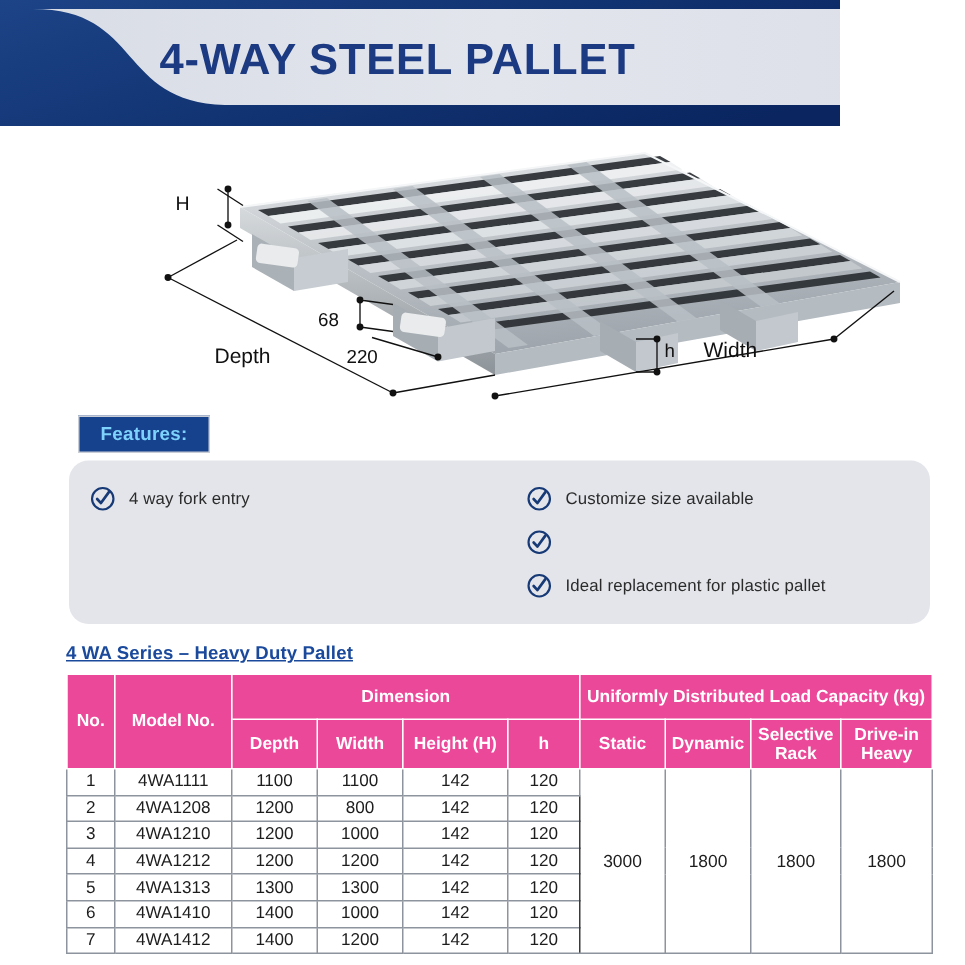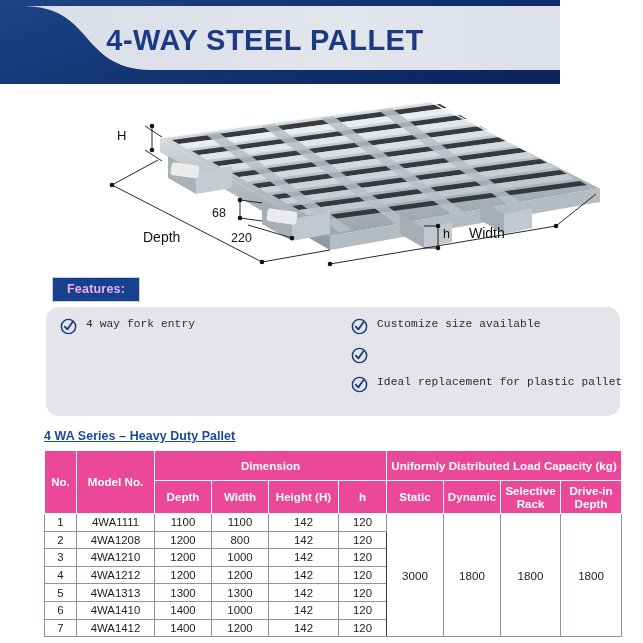--- a/index.html
+++ b/index.html
@@ -56,44 +56,43 @@
   
   .features-section {
     position: relative;
     margin-top: 2px;
     padding-left: 52px;
     padding-right: 22px;
   }
   .features-badge {
     display: inline-block;
     background: #16418c;
-    color: #f0abfc;
+    color: #7dd3fc;
     font-size: 12.5px;
     font-weight: bold;
     padding: 4px 14px 5px 14px;
     border: 1px solid #c9cdd6;
     letter-spacing: 0.2px;
   }
   .features-panel {
     margin-top: 5px;
     margin-left: -6px;
     width: 574px;
     background: #e3e5ea;
     border-radius: 13px;
     padding: 11px 14px 11px 14px;
     display: flex;
   }
   .feat-col { width: 50%; }
   .feat-col.right { padding-left: 18px; }
   .feat-item {
     display: flex;
-    align-items: flex-start;
+    align-items: center;
     height: 29px;
     gap: 9px;
-    font-family: Liberation Mono, monospace;
   }
   .check-icon { flex: 0 0 auto; width: 17px; height: 17px; display: block; }
   .feat-label {
     font-size: 11.2px;
     color: #2b2b2b;
     letter-spacing: 0.1px;
     white-space: nowrap;
   }
 
   
@@ -389,21 +388,21 @@
         <th class="grp-dim" colspan="4">Uniformly Distributed Load Capacity (kg)</th>
       </tr>
       <tr>
         <th class="sub">Depth</th>
         <th class="sub">Width</th>
         <th class="sub">Height (H)</th>
         <th class="sub">h</th>
         <th class="sub">Static</th>
         <th class="sub">Dynamic</th>
         <th class="sub">Selective Rack</th>
-        <th class="sub">Drive-in Depth</th>
+        <th class="sub">Drive-in Heavy</th>
       </tr>
     </thead>
     <tbody>
       <tr>
         <td>1</td>
         <td>4WA1111</td>
         <td>1100</td>
         <td>1100</td>
         <td>142</td>
         <td>120</td>

